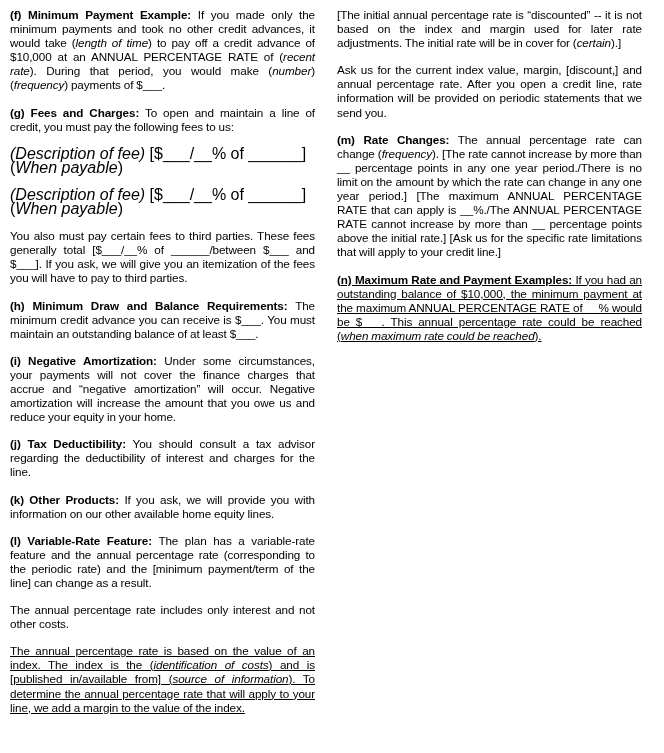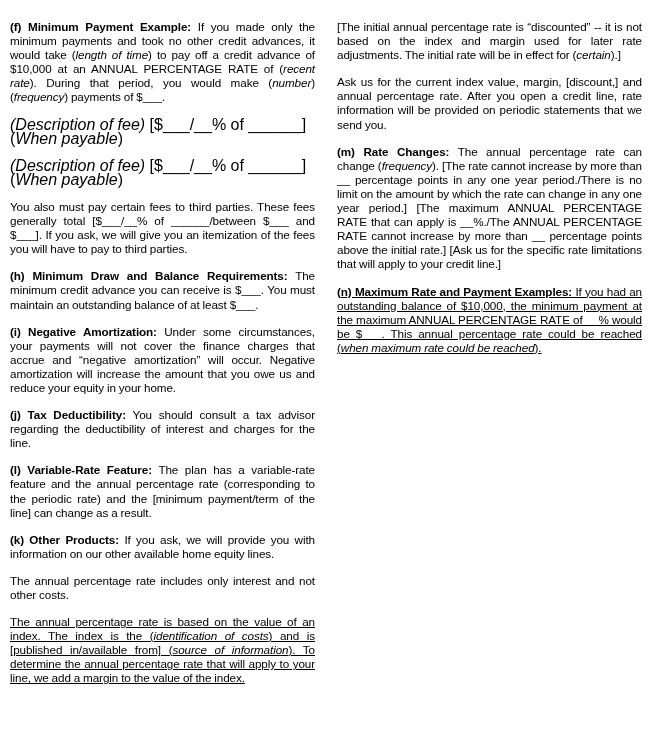--- a/index.html
+++ b/index.html
@@ -12,21 +12,21 @@
     height: 753px;
     font-family: "Liberation Sans", sans-serif;
     color: #000000;
     overflow: hidden;
   }
   .page {
     position: relative;
     width: 664px;
     height: 753px;
     box-sizing: border-box;
-    padding: 20px 10px 6px 10px;
+    padding: 8px 10px 6px 10px;
   }
   .columns {
     display: flex;
     flex-direction: row;
     gap: 22px;
     height: 100%;
   }
   .col {
     width: 305px;
     flex: 0 0 305px;
@@ -52,31 +52,32 @@
     line-height: 14.1px;
   }
 </style>
 </head>
 <body>
 
 <div class="page">
   <div class="columns">
     <div class="col" id="left-col">
         <p class="para"><span class="b">(f) Minimum Payment Example:</span><span> If you made only the minimum payments and took no other credit advances, it would take (</span><span class="i">length of time</span><span>) to pay off a credit advance of $10,000 at an ANNUAL PERCENTAGE RATE of (</span><span class="i">recent rate</span><span>). During that period, you would make (</span><span class="i">number</span><span>) (</span><span class="i">frequency</span><span>) payments of $___.</span></p>
+        <p class="para"><span class="b">(g) Fees and Charges:</span><span>  To open and maintain a line of credit, you must pay the following fees to us:</span></p>
         <p class="fee-line"><span class="i">(Description of fee)</span><span> [$___/__% of ______]   (</span><span class="i">When payable</span><span>)</span></p>
         <p class="fee-line"><span class="i">(Description of fee)</span><span> [$___/__% of ______]   (</span><span class="i">When payable</span><span>)</span></p>
         <p class="para"><span>You also must pay certain fees to third parties. These fees generally total [$___/__% of ______/between $___ and $___].  If you ask, we will give you an itemization of the fees you will have to pay to third parties.</span></p>
         <p class="para"><span class="b">(h) Minimum Draw and Balance Requirements:</span><span>  The minimum credit advance you can receive is $___.  You must maintain an outstanding balance of at least $___.</span></p>
         <p class="para"><span class="b">(i) Negative Amortization:</span><span>  Under some circumstances, your payments will not cover the finance charges that accrue and “negative amortization” will occur. Negative amortization will increase the amount that you owe us and reduce your equity in your home.</span></p>
         <p class="para"><span class="b">(j) Tax Deductibility:</span><span>  You should consult a tax advisor regarding the deductibility of interest and charges for the line.</span></p>
+        <p class="para"><span class="b">(k) Other Products:</span><span> If you ask, we will provide you with information on our other available home equity lines.</span></p>
         <p class="para"><span class="b">(l) Variable-Rate Feature:</span><span>  The plan has a variable-rate feature and the annual percentage rate (corresponding to the periodic rate) and the [minimum payment/term of the line] can change as a result.</span></p>
-        <p class="para"><span class="b">(k) Other Products:</span><span> If you ask, we will provide you with information on our other available home equity lines.</span></p>
         <p class="para"><span>The annual percentage rate includes only interest and not other costs.</span></p>
         <p class="para"><span>The annual percentage rate is based on the value of an index. The index is the (</span><span class="i">identification of costs</span><span>) and is [published in/available from] (</span><span class="i">source of information</span><span>). To determine the annual percentage rate that will apply to your line, we add a margin to the value of the index.</span></p>
       </div>
     <div class="col" id="right-col">
-        <p class="para"><span>[The initial annual percentage rate is “discounted” -- it is not based on the index and margin used for later rate adjustments. The initial rate will be in effect for (</span><span class="i">certain</span><span>).]</span></p>
+        <p class="para"><span>[The initial annual percentage rate is “discounted” -- it is not based on the index and margin used for later rate adjustments. The initial rate will be in cover for (</span><span class="i">certain</span><span>).]</span></p>
         <p class="para"><span>Ask us for the current index value, margin, [discount,] and annual percentage rate. After you open a credit line, rate information will be provided on periodic statements that we send you.</span></p>
         <p class="para"><span class="b">(m) Rate Changes:</span><span>  The annual percentage rate can change (</span><span class="i">frequency</span><span>).  [The rate cannot increase by more than __ percentage points in any one year period./There is no limit on the amount by which the rate can change in any one year period.] [The maximum ANNUAL PERCENTAGE RATE that can apply is __%./The ANNUAL PERCENTAGE RATE cannot increase by more than __ percentage points above the initial rate.] [Ask us for the specific rate limitations that will apply to your credit line.]</span></p>
         <p class="para"><span class="b">(n) Maximum Rate and Payment Examples:</span><span>  If you had an outstanding balance of $10,000, the minimum payment at the maximum ANNUAL PERCENTAGE RATE of __% would be $___. This annual percentage rate could be reached (</span><span class="i">when maximum rate could be reached</span><span>).</span></p>
       </div>
   </div>
 </div>
 
 </body></html>

